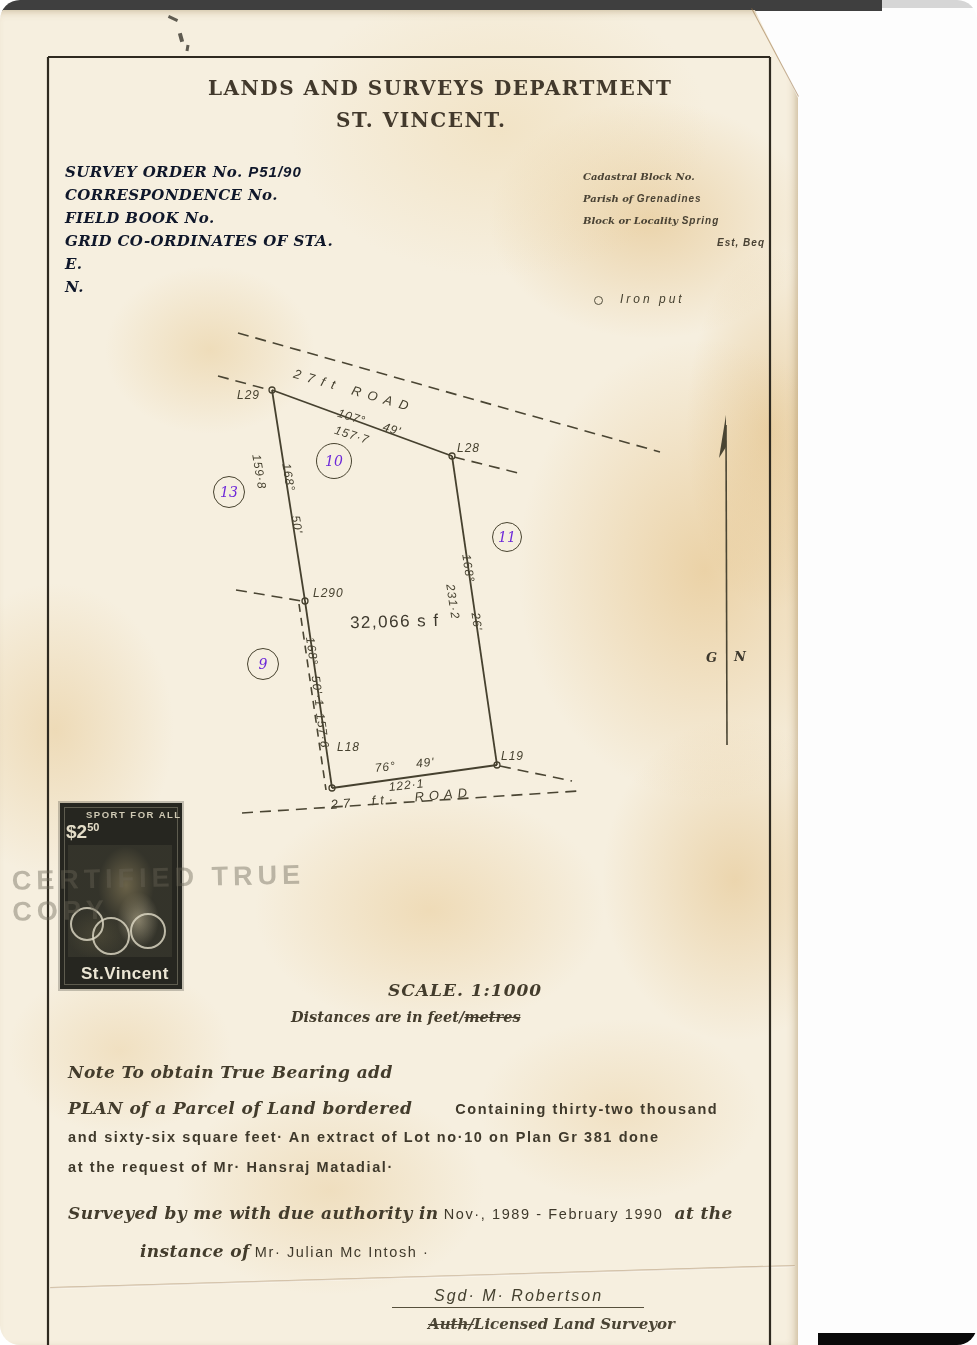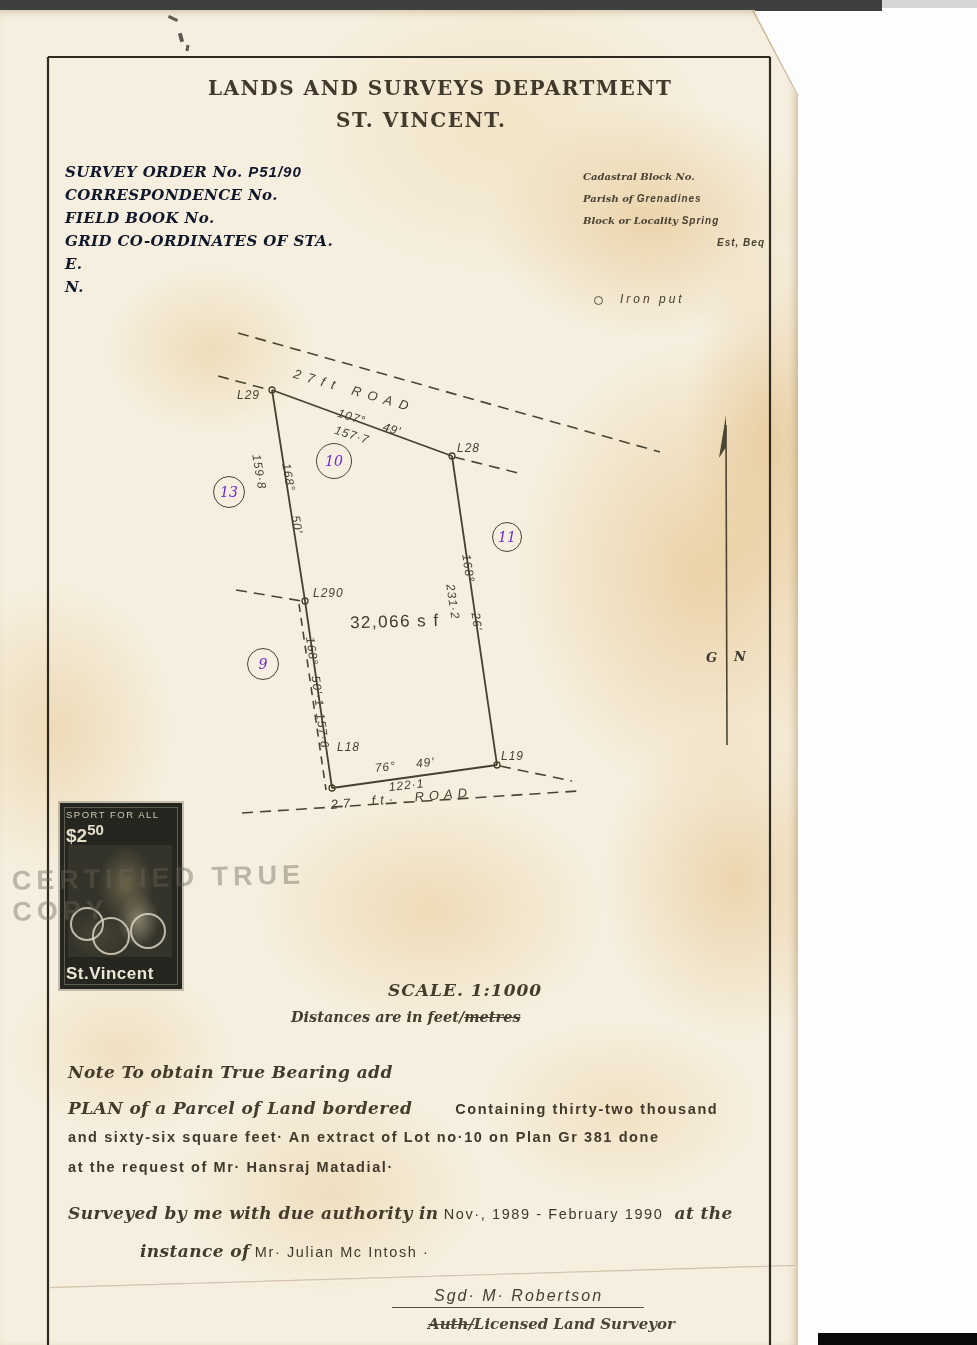--- a/index.html
+++ b/index.html
@@ -1,17 +1,17 @@
 <!DOCTYPE html>
 <html><head>
 <meta charset="utf-8">
 <style>
   html,body{margin:0;padding:0;background:#ffffff;}
   #screen{position:relative;width:977px;height:1345px;overflow:hidden;background:#fdfdfd;
-          font-family:"DejaVu Serif", serif;color:#3d382d;}
+          font-family:"DejaVu Serif", serif;color:#3d382d;border-radius:20px;}
   
   .scan-strip-top{position:absolute;left:0;top:0;width:882px;height:11px;background:#3f3f3f;}
   .scan-strip-top-right{position:absolute;left:882px;top:0;width:95px;height:8px;background:#d6d6d6;}
   .scan-strip-bottom{position:absolute;left:818px;top:1333px;width:159px;height:12px;background:#0a0a0a;}
   
   .paper{position:absolute;left:0;top:10px;width:798px;height:1335px;
     clip-path:polygon(0 0,94.6% 0,100% 6.6%,100% 100%,0 100%);
     background:
       radial-gradient(ellipse 300px 210px at 500px 120px, rgba(235,210,160,.40), rgba(235,210,160,0) 70%),
       radial-gradient(ellipse 230px 170px at 650px 210px, rgba(224,185,120,.50), rgba(224,185,120,0) 70%),
@@ -48,33 +48,33 @@
     font-style:italic;font-size:14px;color:#6d28d9;background:transparent;}
   .legend-dot{position:absolute;width:7px;height:7px;border:1.3px solid #55503e;border-radius:50%;}
   .serif-note{font-style:italic;font-weight:bold;font-size:17px;color:#433c2c;letter-spacing:.4px;}
   .sans-note{font-family:"Liberation Sans",sans-serif;font-size:14.5px;color:#3f392b;letter-spacing:1.6px;font-weight:bold;}
   .strike{text-decoration:line-through;}
   
   .stamp{position:absolute;left:60px;top:803px;width:122px;height:186px;background:#262620;
     box-shadow:0 0 0 2px rgba(38,38,32,.25);overflow:hidden;}
   .stamp-inner{position:absolute;inset:4px;border:1px solid rgba(200,195,170,.35);}
   .stamp-top{position:absolute;left:6px;top:6px;font-family:"Liberation Sans",sans-serif;
-    font-size:9.5px;letter-spacing:1.5px;color:#cfc9b4;font-weight:normal;}
+    font-size:9.5px;letter-spacing:1.5px;color:#cfc9b4;font-weight:bold;padding-left:20px;}
   .stamp-val{position:absolute;left:6px;top:18px;font-family:"Liberation Sans",sans-serif;
     font-size:19px;font-weight:bold;color:#e4ddc8;}
-  .stamp-val sup{font-size:15px;}
+  .stamp-val sup{font-size:11px;}
   .stamp-photo{position:absolute;left:8px;top:42px;width:104px;height:112px;
     background:
       radial-gradient(ellipse 40px 55px at 58px 40px, rgba(120,110,80,.8), rgba(60,58,44,.2) 70%),
       radial-gradient(ellipse 30px 40px at 70px 75px, rgba(190,180,150,.75), rgba(60,58,44,0) 70%),
       radial-gradient(ellipse 45px 35px at 30px 90px, rgba(90,85,62,.6), rgba(40,40,30,0) 70%),
       #32322a;}
   .ring{position:absolute;border:2px solid rgba(225,220,200,.8);border-radius:50%;}
   .stamp-country{position:absolute;left:6px;bottom:5px;font-family:"Liberation Sans",sans-serif;
-    font-size:17px;font-weight:bold;color:#ece6d4;letter-spacing:.5px;}
+    font-size:17px;font-weight:bold;color:#ece6d4;letter-spacing:.5px;padding-left:15px;}
   .overprint{position:absolute;left:12px;top:862px;width:360px;
     font-family:"Liberation Sans",sans-serif;font-weight:bold;font-size:27px;letter-spacing:5px;
     color:rgba(104,99,86,.42);transform:rotate(-1.2deg);z-index:6;}
   .sig-sans{font-family:"Liberation Sans",sans-serif;font-style:italic;font-size:16px;
     color:#44402f;letter-spacing:2px;}
   .sig-line{position:absolute;left:392px;top:1307px;width:252px;border-bottom:1.6px solid #56503c;}
 </style>
 </head>
 <body>
 

